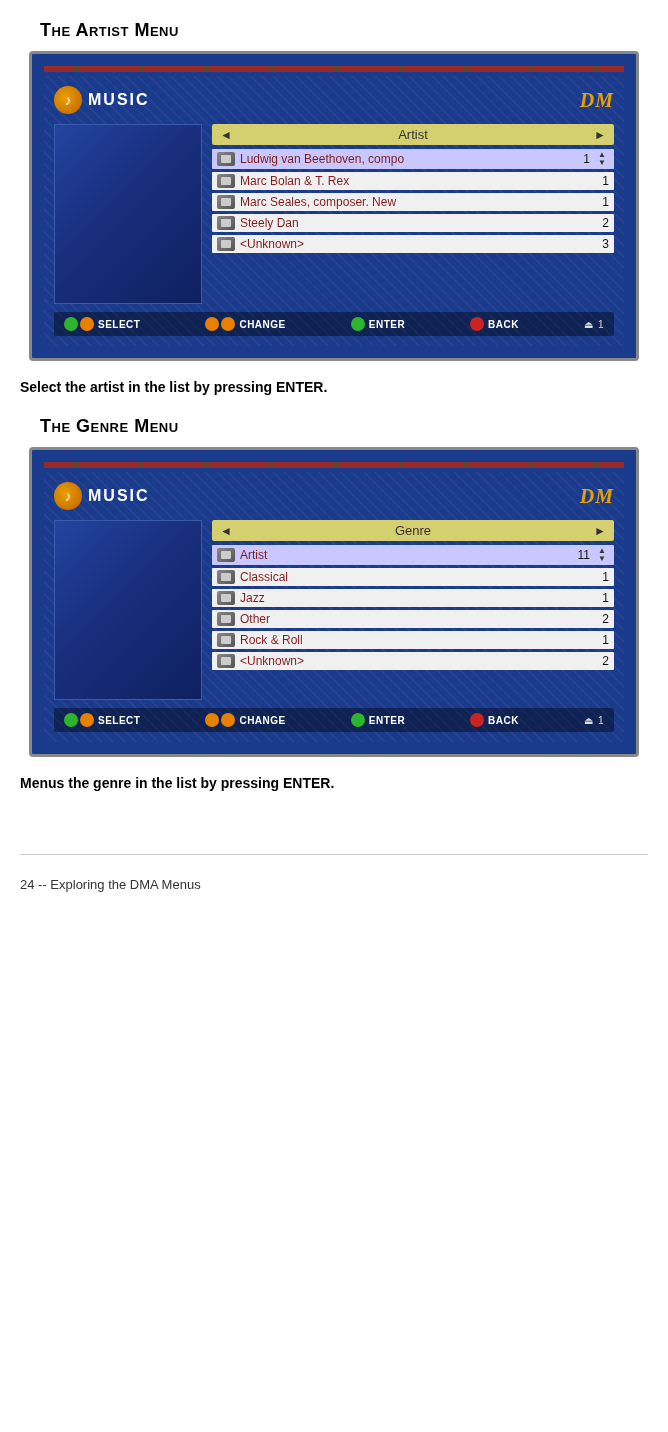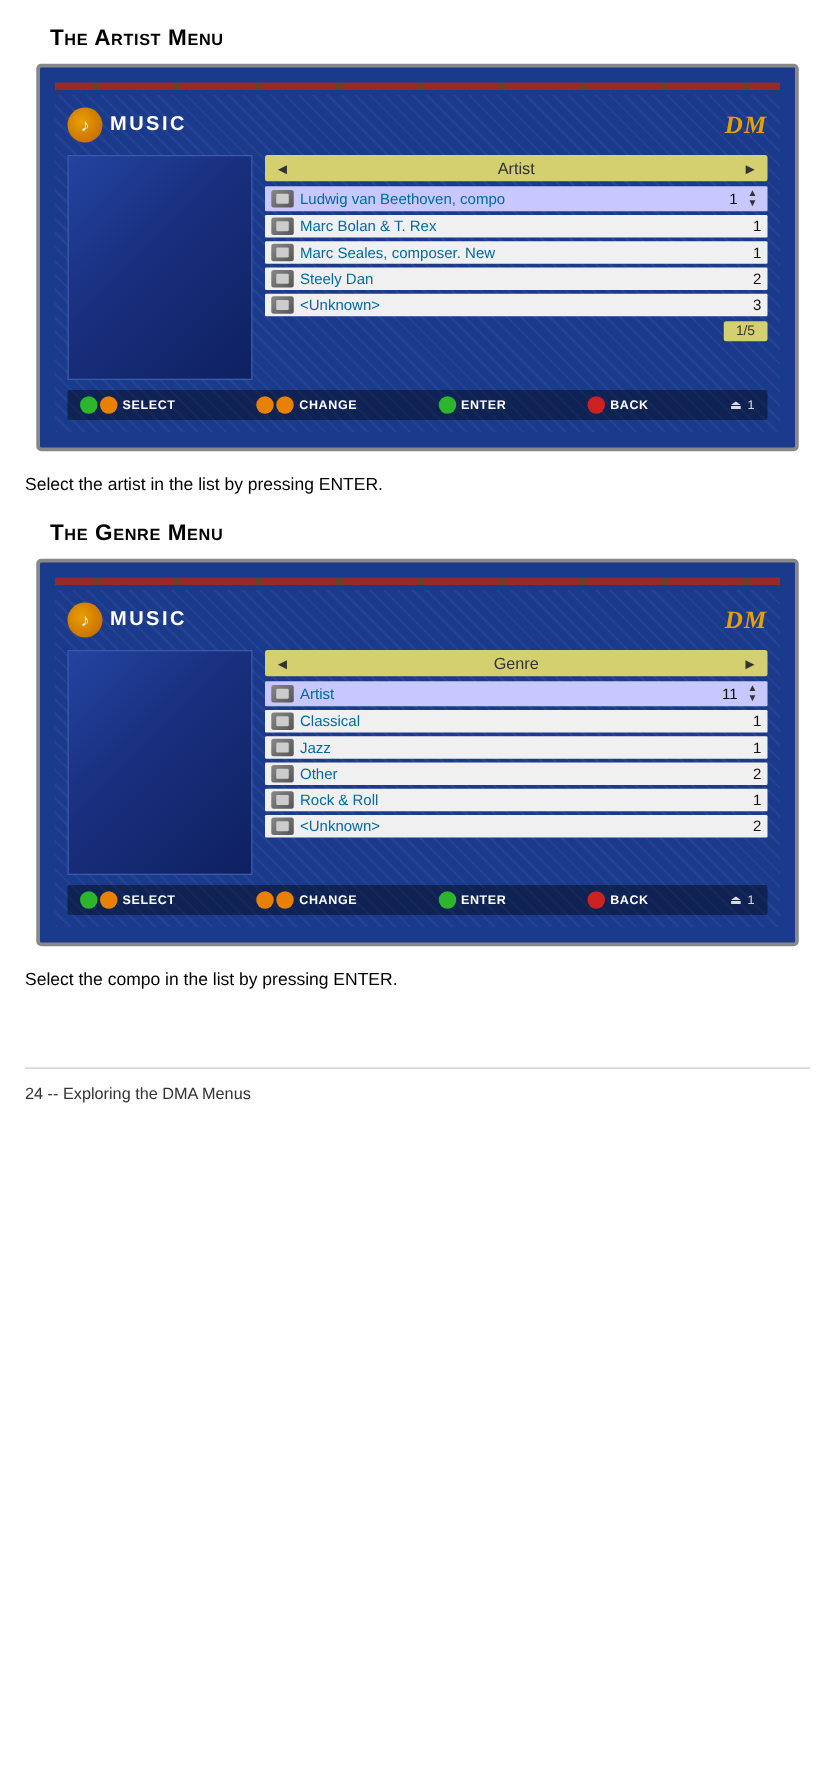--- a/index.html
+++ b/index.html
@@ -165,21 +165,21 @@
       content: '';
       width: 10px;
       height: 8px;
       background: #ccc;
       border-radius: 1px;
     }
 
     .item-name {
       flex: 1;
       font-size: 12px;
-      color: #0369a1;
+      color: #7f1d1d;
       overflow: hidden;
       white-space: nowrap;
       text-overflow: ellipsis;
     }
 
     .item-count {
       font-size: 12px;
       color: #111;
       min-width: 14px;
       text-align: right;
@@ -262,28 +262,29 @@
       color: #dddddd;
       font-size: 10px;
       letter-spacing: 0.5px;
     }
 
     .paragraph-text {
       margin: 14px 0 18px 0;
       font-size: 14px;
       color: #000;
       line-height: 1.5;
+      font-weight: bold;
     }
 
     .footer-text {
       margin-top: 60px;
       font-size: 13px;
       color: #333;
       border-top: 1px solid #ccc;
-      padding-top: 12px;
+      padding-top: 22px;
     }
 
     
     .top-stripe {
       height: 6px;
       background: repeating-linear-gradient(
         90deg,
         #cc2200 0px, #cc2200 30px,
         #884400 30px, #884400 35px,
         #cc2200 35px, #cc2200 65px
@@ -347,23 +348,20 @@
           <span class="item-name">Steely Dan</span>
           <span class="item-count">2</span>
         </div>
 
         <div class="list-item">
           <div class="item-icon"></div>
           <span class="item-name">&lt;Unknown&gt;</span>
           <span class="item-count">3</span>
         </div>
 
-        <div class="page-indicator-row">
-          <span class="page-indicator">1/5</span>
-        </div>
       </div>
     </div>
 
     <div class="controls-bar">
       <div class="control-group">
         <div class="ctrl-btn-pair">
           <span class="ctrl-btn green"></span>
           <span class="ctrl-btn orange"></span>
         </div>
         <span class="ctrl-label">SELECT</span>
@@ -487,15 +485,15 @@
       </div>
       <div class="control-group">
         <span class="ctrl-disk">⏏</span>
         <span class="ctrl-disk">1</span>
       </div>
     </div>
 
   </div>
 </div>
 
-<p class="paragraph-text">Select the compo in the list by pressing ENTER.</p>
+<p class="paragraph-text">Menus the genre in the list by pressing ENTER.</p>
 
 <div class="footer-text">24  --  Exploring the DMA Menus</div>
 
 </body></html>

